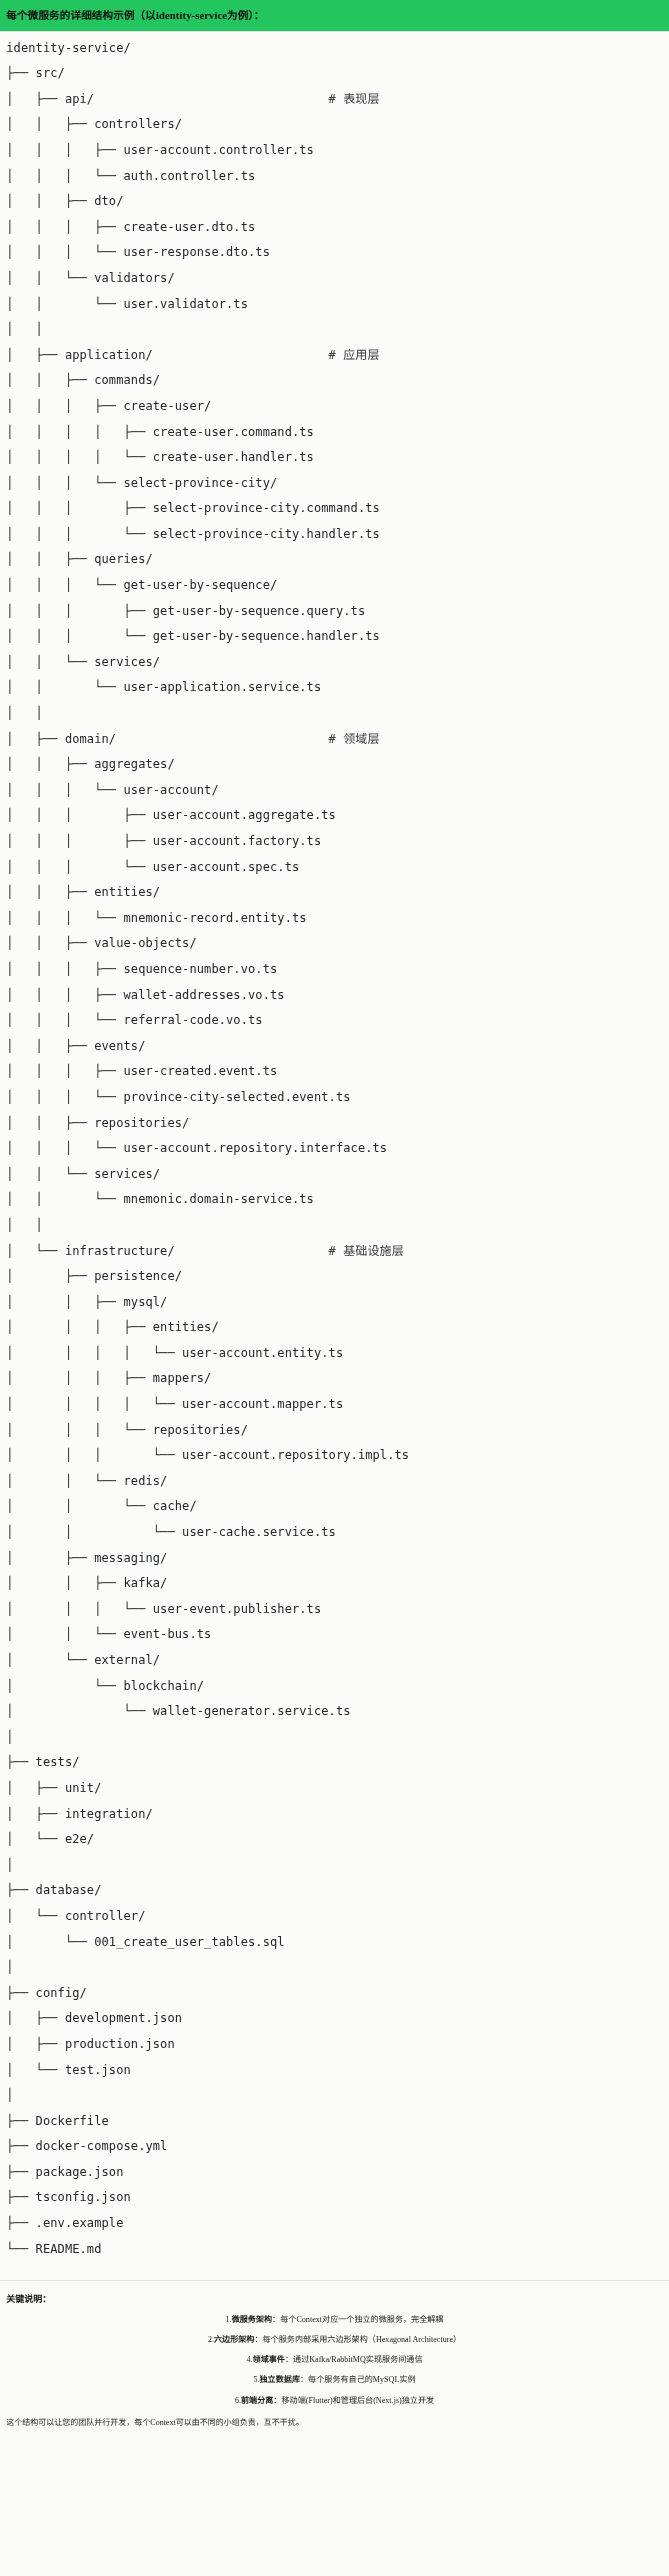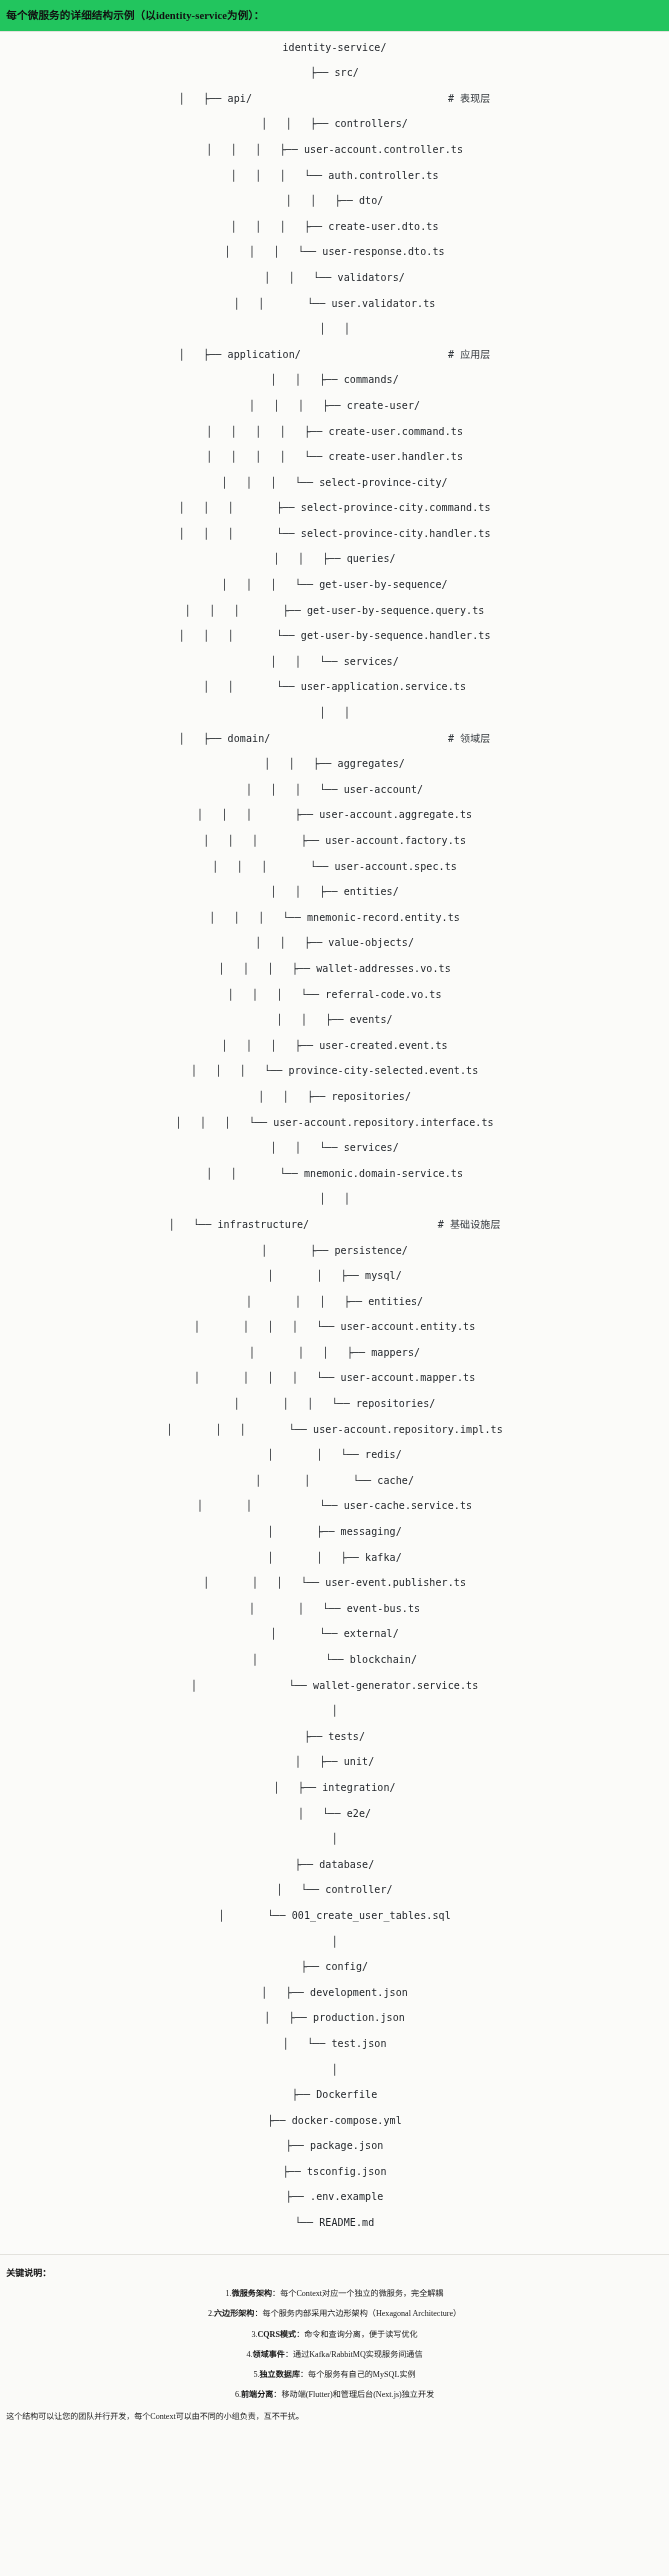--- a/index.html
+++ b/index.html
@@ -37,27 +37,26 @@
   }
 
   
   .tree-block {
     background: #fbfbf9;
     padding: 10px 6.3px 11.3px 6.3px;
     border-bottom: 0.6px solid #e3e2dd;
   }
   .tree {
     font-family: "DejaVu Sans Mono", "Liberation Mono", monospace;
-    font-size: 10px;
+    font-size: 12px;
     line-height: 12.8px;
     color: #22262b;
     white-space: pre;
     margin: 0;
     letter-spacing: 0.1px;
-    text-align: center;
   }
   .tree .row {
     display: block;
     height: 12.8px;
     white-space: pre;
   }
   .tree .cmt {
     color: #33383d;
   }
 
@@ -141,20 +140,21 @@
 <span class="row"><span>│   │</span></span>
 <span class="row"><span>│   ├── domain/</span><span>                             </span><span class="cmt"># 领域层</span></span>
 <span class="row"><span>│   │   ├── aggregates/</span></span>
 <span class="row"><span>│   │   │   └── user-account/</span></span>
 <span class="row"><span>│   │   │       ├── user-account.aggregate.ts</span></span>
 <span class="row"><span>│   │   │       ├── user-account.factory.ts</span></span>
 <span class="row"><span>│   │   │       └── user-account.spec.ts</span></span>
 <span class="row"><span>│   │   ├── entities/</span></span>
 <span class="row"><span>│   │   │   └── mnemonic-record.entity.ts</span></span>
 <span class="row"><span>│   │   ├── value-objects/</span></span>
+<span class="row"><span>│   │   │   ├── sequence-number.vo.ts</span></span>
 <span class="row"><span>│   │   │   ├── wallet-addresses.vo.ts</span></span>
 <span class="row"><span>│   │   │   └── referral-code.vo.ts</span></span>
 <span class="row"><span>│   │   ├── events/</span></span>
 <span class="row"><span>│   │   │   ├── user-created.event.ts</span></span>
 <span class="row"><span>│   │   │   └── province-city-selected.event.ts</span></span>
 <span class="row"><span>│   │   ├── repositories/</span></span>
 <span class="row"><span>│   │   │   └── user-account.repository.interface.ts</span></span>
 <span class="row"><span>│   │   └── services/</span></span>
 <span class="row"><span>│   │       └── mnemonic.domain-service.ts</span></span>
 <span class="row"><span>│   │</span></span>
@@ -199,21 +199,20 @@
 <span class="row"><span>├── .env.example</span></span>
 <span class="row"><span>└── README.md</span></span>
 </pre>
   </div>
 
   <div class="keypoints">
     <h2 class="kp-title">关键说明：</h2>
     <ol class="kp-list" id="kp-list">
         <li class="kp-item"><span class="kp-num">1.</span><span class="kp-term">微服务架构</span><span class="kp-sep">：</span><span class="kp-desc">每个Context对应一个独立的微服务，完全解耦</span></li>
         <li class="kp-item"><span class="kp-num">2.</span><span class="kp-term">六边形架构</span><span class="kp-sep">：</span><span class="kp-desc">每个服务内部采用六边形架构（Hexagonal Architecture）</span></li>
-        <li class="kp-item"><span class="kp-num">3.</span><span class="kp-term">CQRS模式</span><span class="kp-sep">：</span><span class="kp-desc">命令和查询分离，便于读写优化</span></li>
         <li class="kp-item"><span class="kp-num">4.</span><span class="kp-term">领域事件</span><span class="kp-sep">：</span><span class="kp-desc">通过Kafka/RabbitMQ实现服务间通信</span></li>
         <li class="kp-item"><span class="kp-num">5.</span><span class="kp-term">独立数据库</span><span class="kp-sep">：</span><span class="kp-desc">每个服务有自己的MySQL实例</span></li>
         <li class="kp-item"><span class="kp-num">6.</span><span class="kp-term">前端分离</span><span class="kp-sep">：</span><span class="kp-desc">移动端(Flutter)和管理后台(Next.js)独立开发</span></li>
       </ol>
     <p class="kp-footer">这个结构可以让您的团队并行开发，每个Context可以由不同的小组负责，互不干扰。</p>
   </div>
 
 </div>
 
 

